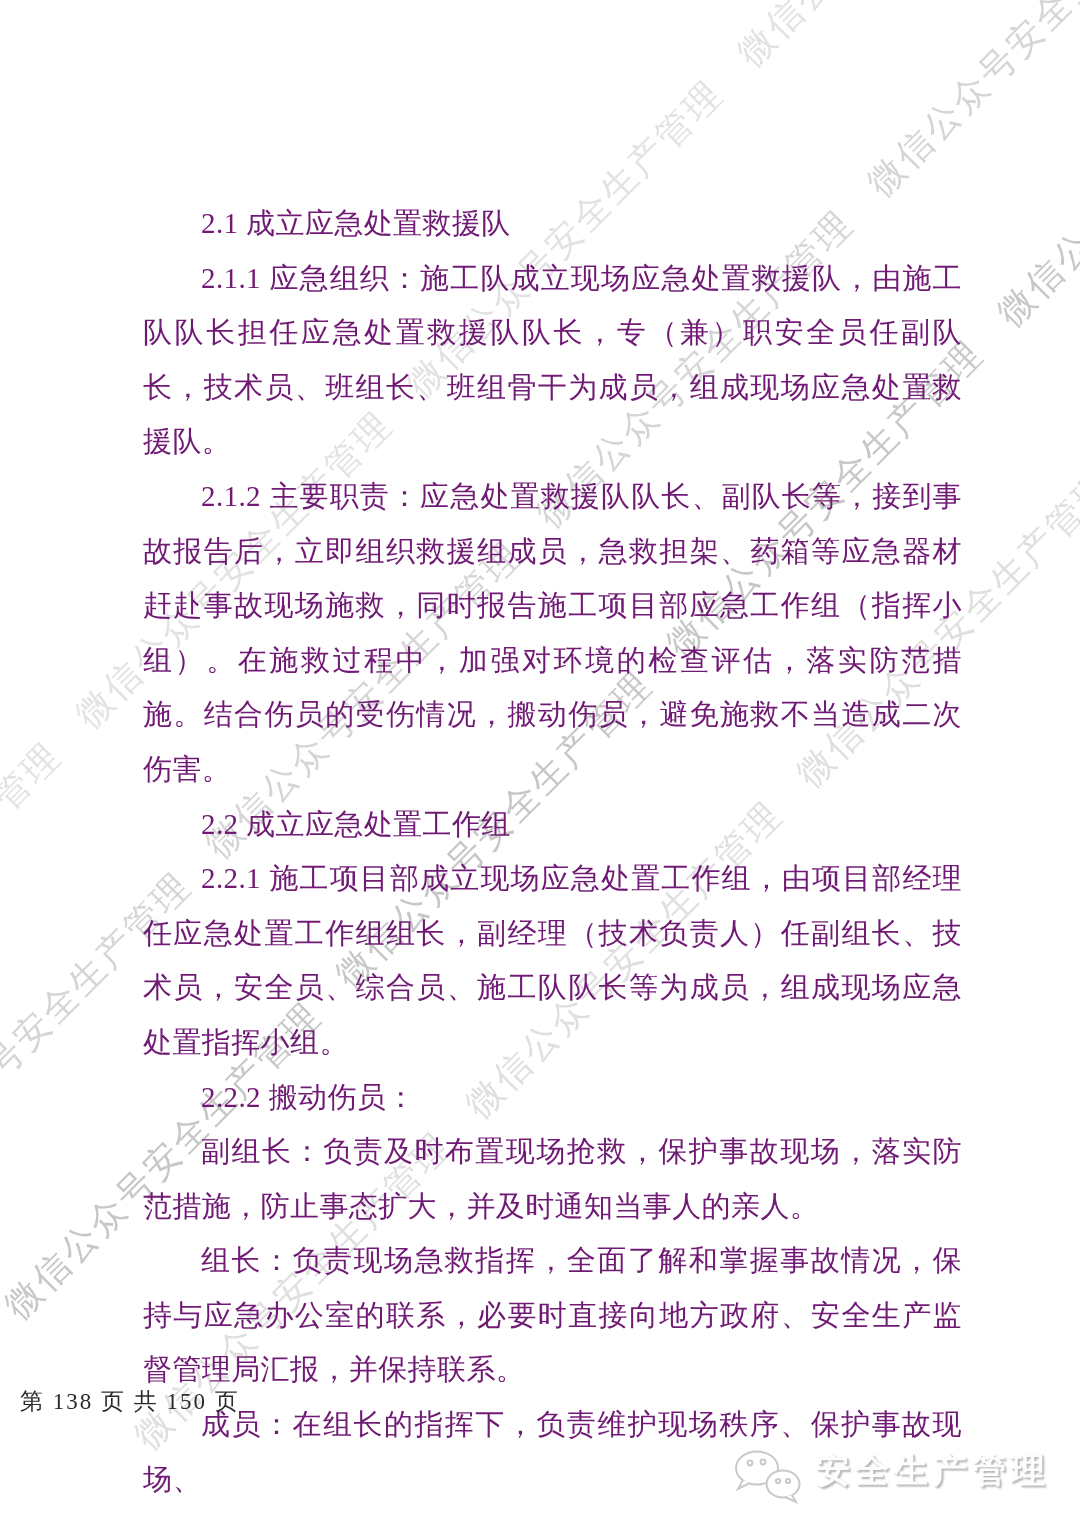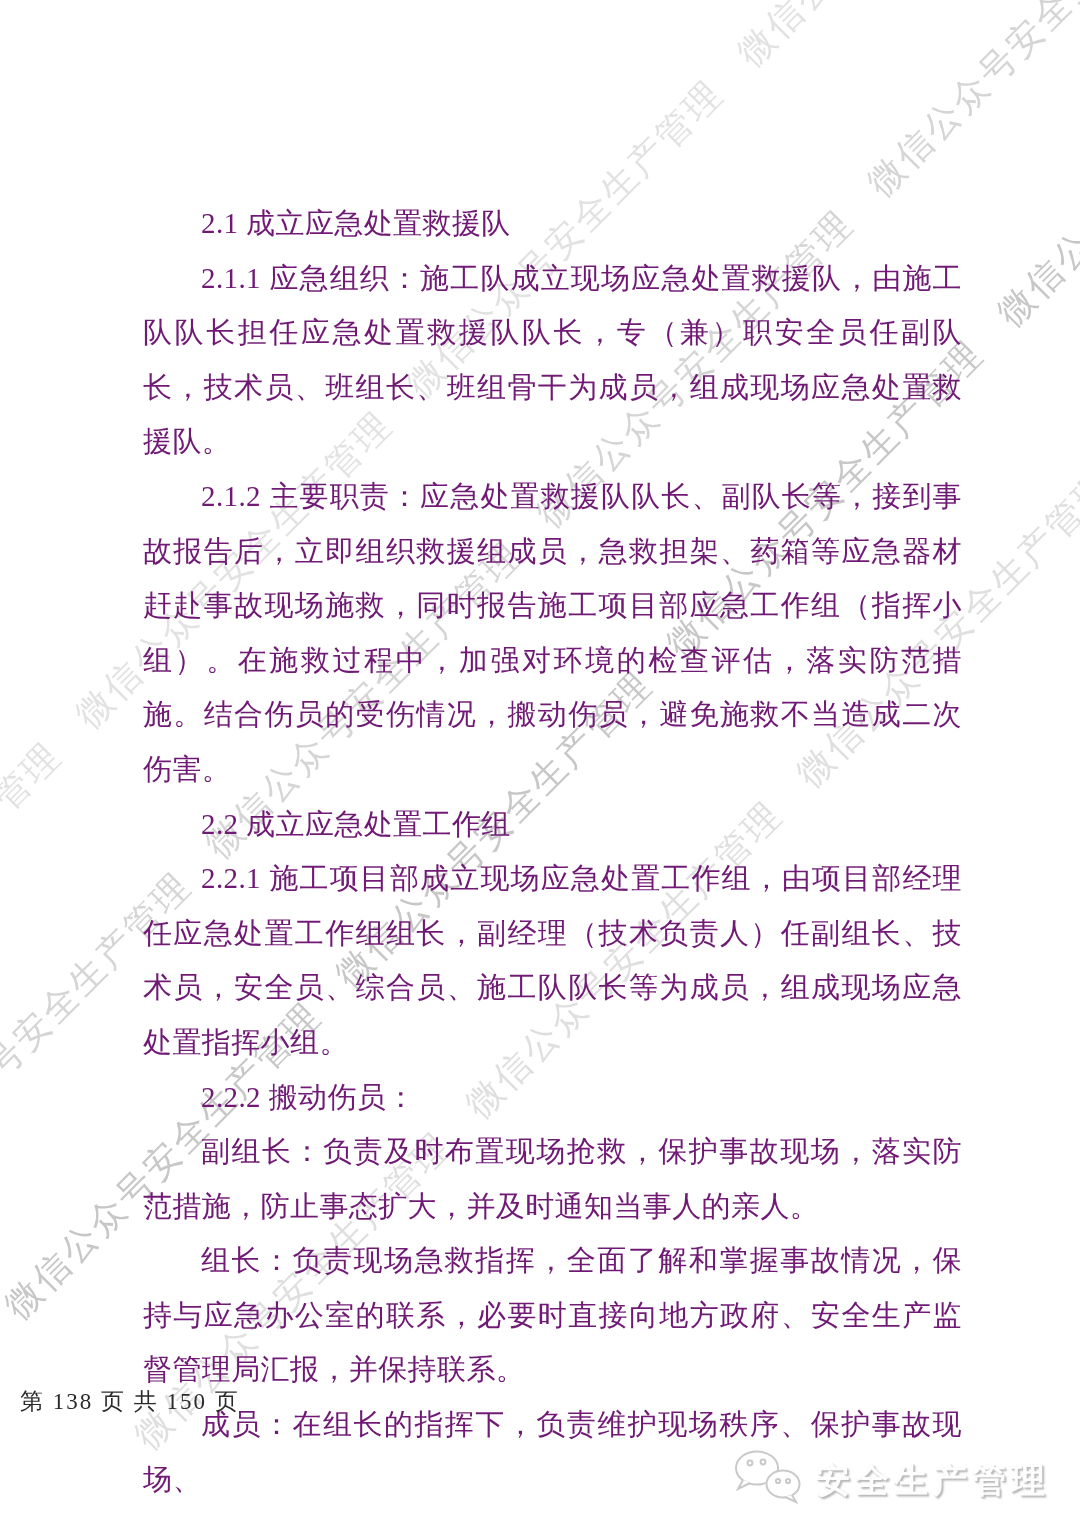--- a/index.html
+++ b/index.html
@@ -50,21 +50,21 @@
     text-align:left;
     font-size:23px;
     color:#2a2a2a;
     letter-spacing:2px;
     padding-left:20px;
   }
   
   .brand{
     position:absolute;z-index:2;
     right:30px;top:1448px;
-    display:flex;align-items:flex-end;gap:10px;
+    display:flex;align-items:flex-start;gap:10px;
   }
   .brand-name{
     font-size:34px;
     font-weight:bold;
     letter-spacing:5px;
     color:#fdfdfd;
     text-shadow:2px 2px 2px #b9b9b9, 1px 1px 1px #cfcfcf;
     font-family:"Liberation Sans","DejaVu Sans",sans-serif;
   }
   .brand-icon{display:block;}

